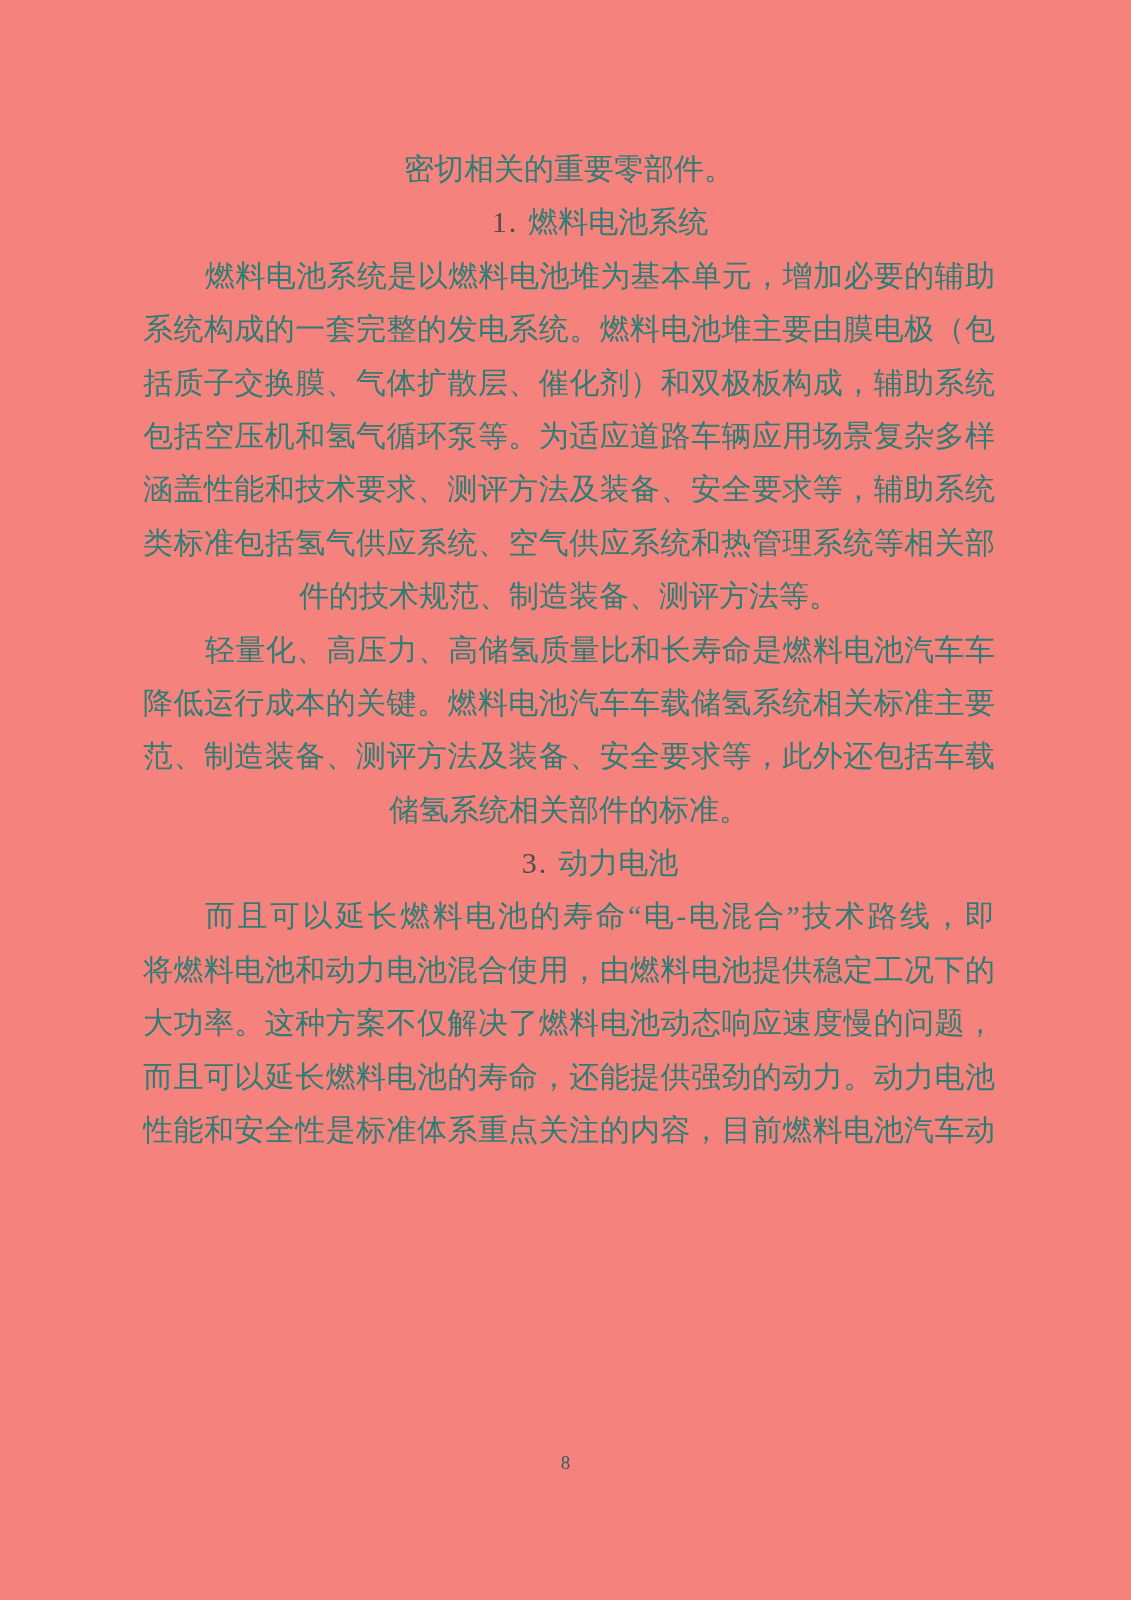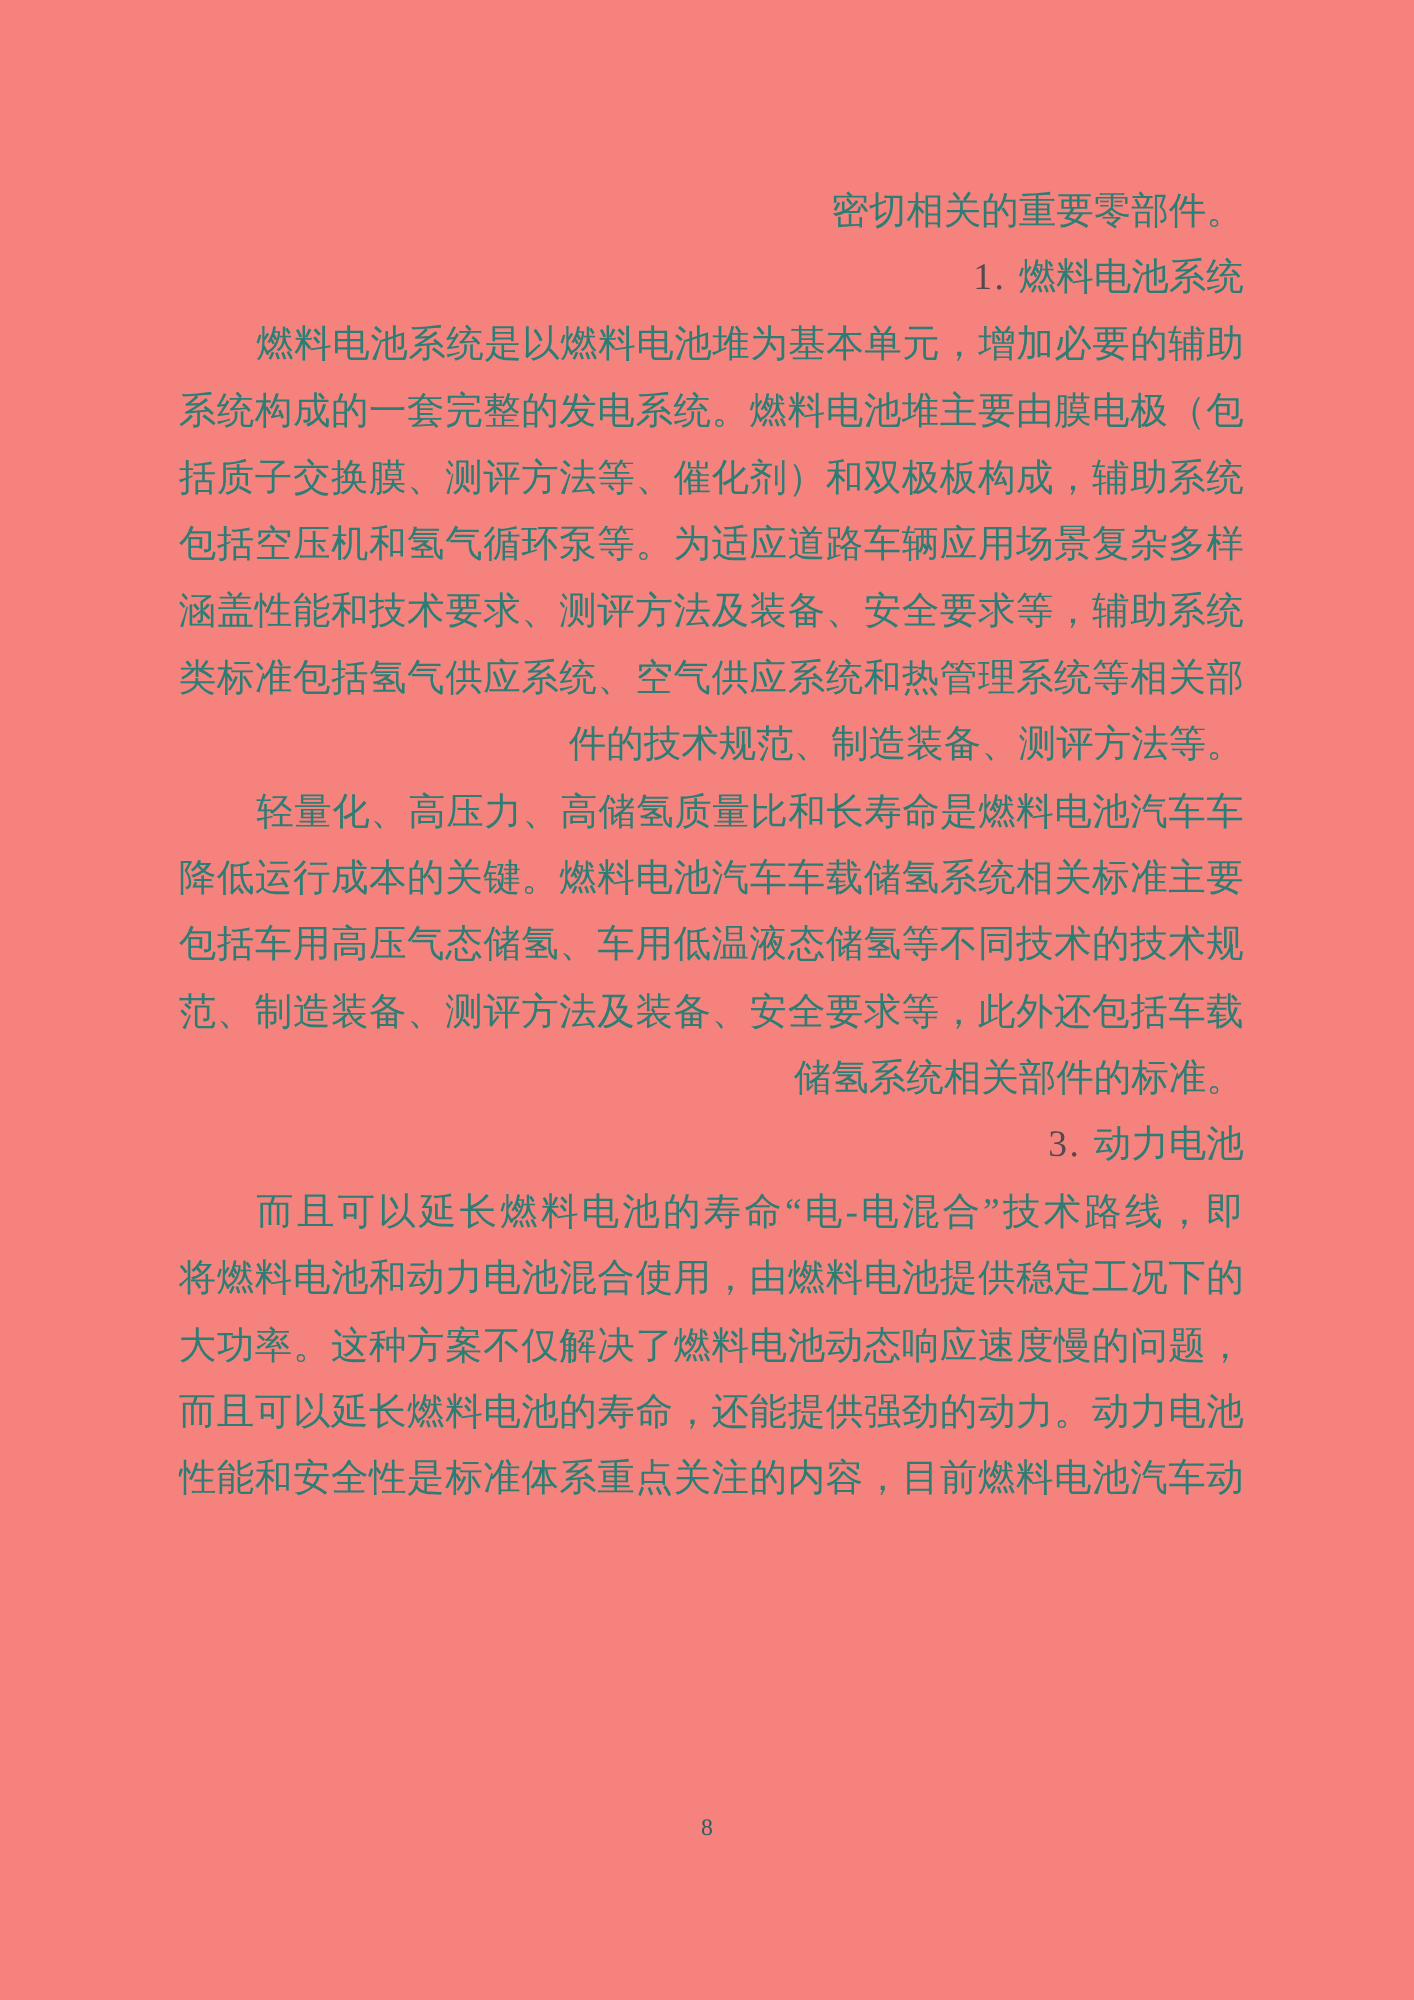--- a/index.html
+++ b/index.html
@@ -20,21 +20,21 @@
     left: 143px;
     top: 142px;
     width: 852px;
   }
   .line {
     height: 53.4px;
     line-height: 53.4px;
     font-size: 30px;
     color: #2e7d74;
     overflow: hidden;
-    text-align: right;
+    text-align: center;
   }
   .line.full {
     text-align: justify;
     text-align-last: justify;
     text-justify: inter-character;
   }
   .line.indent {
     text-indent: 62px;
   }
   .line .num {
@@ -60,28 +60,27 @@
 </style>
 </head>
 <body>
 
 <div class="page">
   <div class="text-block">
       <div class="line"><span class="txt">密切相关的重要零部件。</span></div>
       <div class="line indent"><span class="num">1.</span><span class="txt">燃料电池系统</span></div>
       <div class="line indent full"><span class="txt">燃料电池系统是以燃料电池堆为基本单元，增加必要的辅助</span></div>
       <div class="line full"><span class="txt">系统构成的一套完整的发电系统。燃料电池堆主要由膜电极（包</span></div>
-      <div class="line full"><span class="txt">括质子交换膜、测评方法等、催化剂）和双极板构成，辅助系统</span></div>
+      <div class="line full"><span class="txt">括质子交换膜、气体扩散层、催化剂）和双极板构成，辅助系统</span></div>
       <div class="line full"><span class="txt">包括空压机和氢气循环泵等。为适应道路车辆应用场景复杂多样</span></div>
       <div class="line full"><span class="txt">涵盖性能和技术要求、测评方法及装备、安全要求等，辅助系统</span></div>
       <div class="line full"><span class="txt">类标准包括氢气供应系统、空气供应系统和热管理系统等相关部</span></div>
       <div class="line"><span class="txt">件的技术规范、制造装备、测评方法等。</span></div>
       <div class="line indent full"><span class="txt">轻量化、高压力、高储氢质量比和长寿命是燃料电池汽车车</span></div>
       <div class="line full"><span class="txt">降低运行成本的关键。燃料电池汽车车载储氢系统相关标准主要</span></div>
-      <div class="line full"><span class="txt">包括车用高压气态储氢、车用低温液态储氢等不同技术的技术规</span></div>
       <div class="line full"><span class="txt">范、制造装备、测评方法及装备、安全要求等，此外还包括车载</span></div>
       <div class="line"><span class="txt">储氢系统相关部件的标准。</span></div>
       <div class="line indent"><span class="num">3.</span><span class="txt">动力电池</span></div>
       <div class="line indent full"><span class="txt">而且可以延长燃料电池的寿命“电-电混合”技术路线，即</span></div>
       <div class="line full"><span class="txt">将燃料电池和动力电池混合使用，由燃料电池提供稳定工况下的</span></div>
       <div class="line full"><span class="txt">大功率。这种方案不仅解决了燃料电池动态响应速度慢的问题，</span></div>
       <div class="line full"><span class="txt">而且可以延长燃料电池的寿命，还能提供强劲的动力。动力电池</span></div>
       <div class="line full"><span class="txt">性能和安全性是标准体系重点关注的内容，目前燃料电池汽车动</span></div>
     </div>
   <div class="page-footer">

